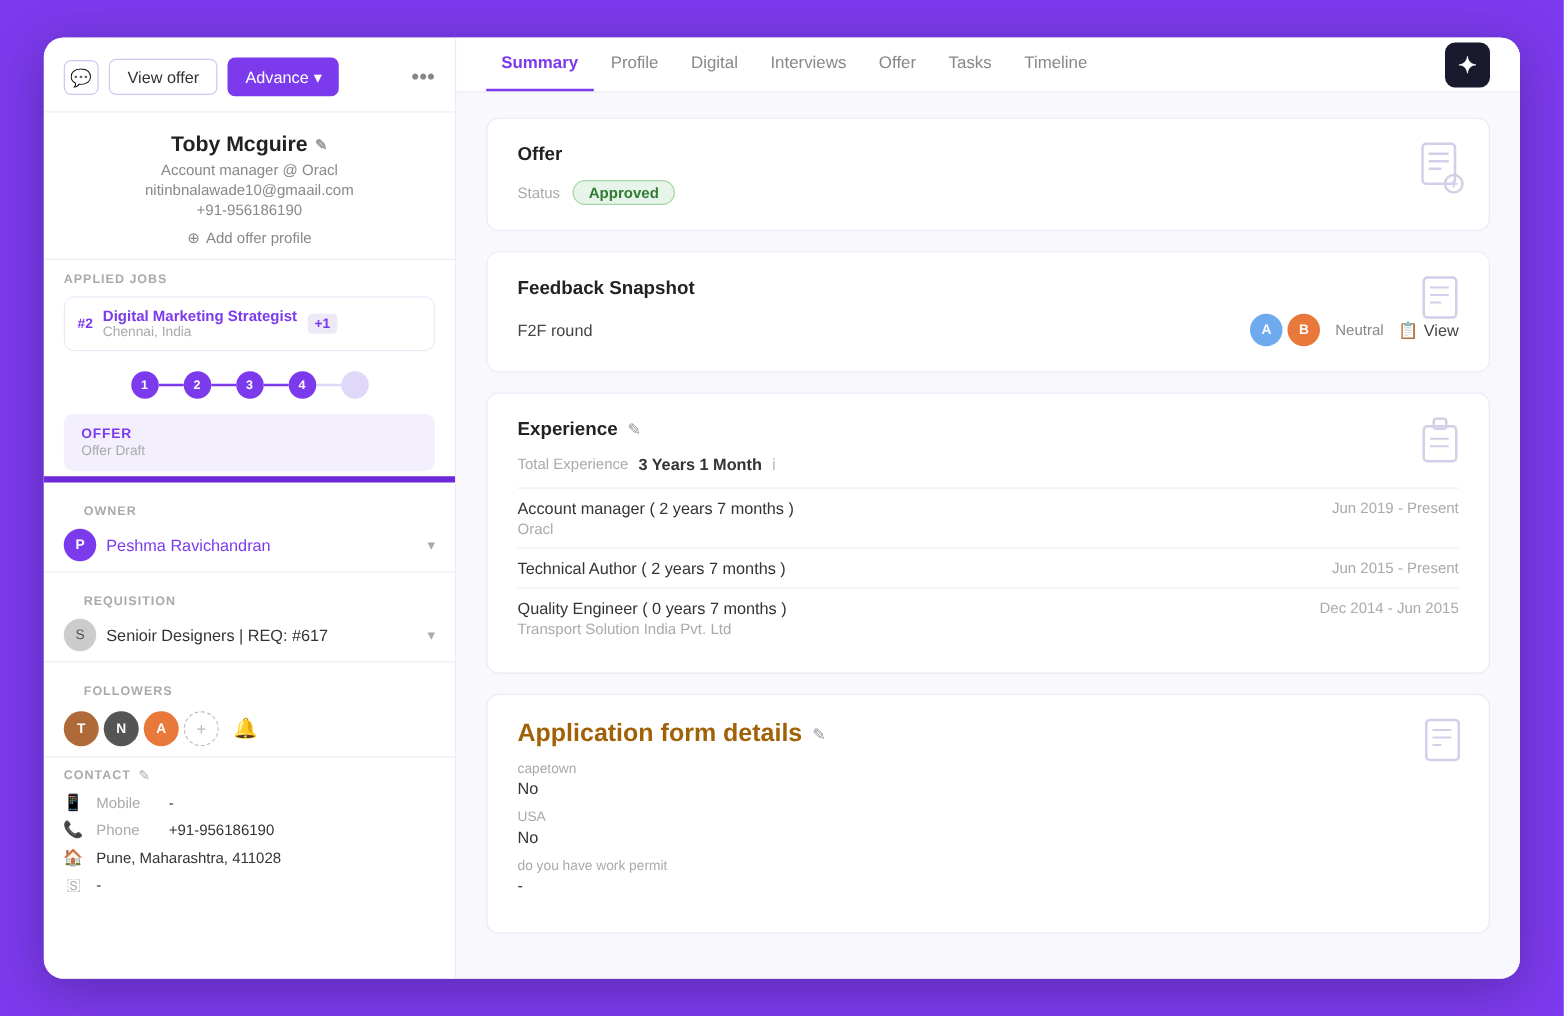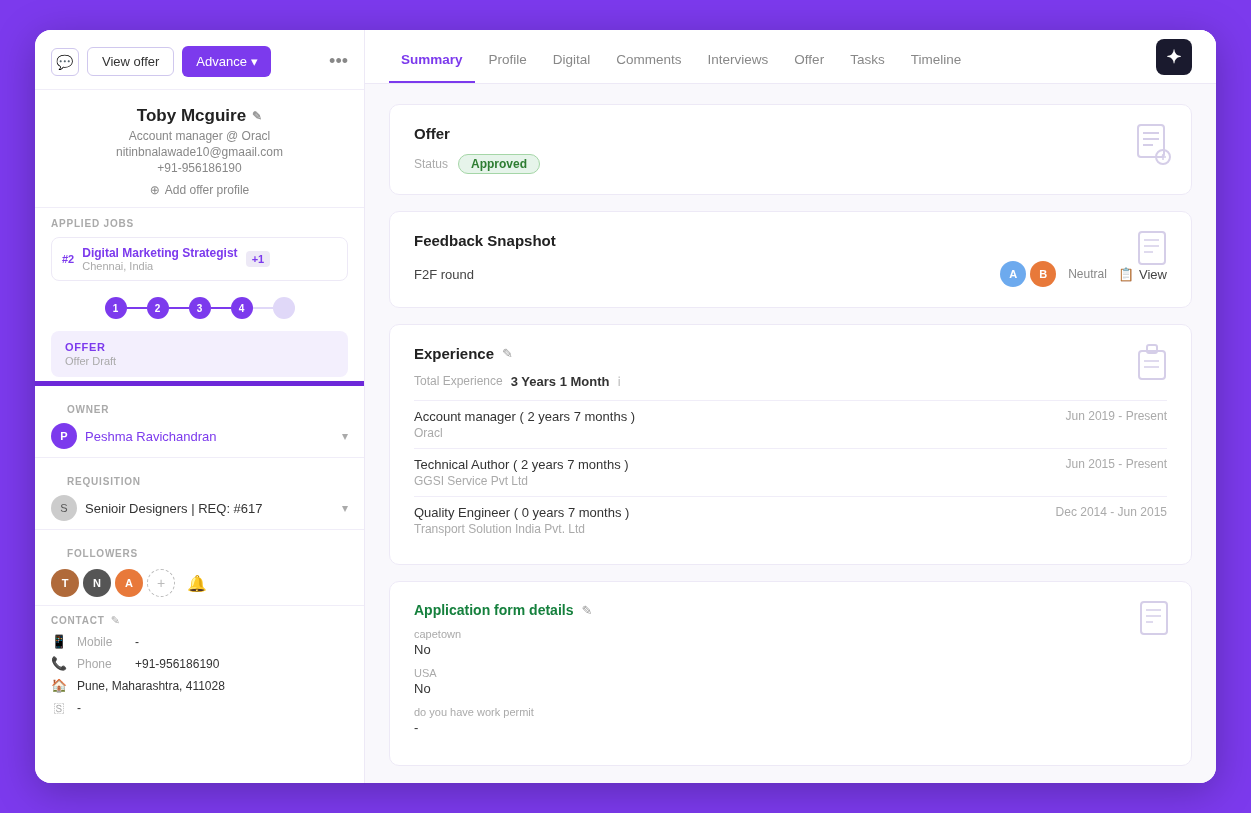--- a/index.html
+++ b/index.html
@@ -364,21 +364,21 @@
     }
     .tabs-header {
       display: flex;
       align-items: center;
       background: #fff;
       border-bottom: 1px solid #ede9f6;
       padding: 0 24px;
       gap: 2px;
     }
     .tab-item {
-      padding: 22px 12px 14px;
+      padding: 12px 12px 14px;
       font-size: 13.5px;
       color: #888;
       cursor: pointer;
       border-bottom: 2px solid transparent;
       font-weight: 500;
     }
     .tab-item.active {
       color: #7c3aed;
       border-bottom: 2.5px solid #7c3aed;
       font-weight: 600;
@@ -543,23 +543,23 @@
       color: #aaa;
       margin-top: 2px;
     }
     .app-form-title-row {
       display: flex;
       align-items: center;
       gap: 8px;
       margin-bottom: 10px;
     }
     .app-form-title {
-      font-size: 14px;
-      font-weight: 700;
-      color: #15803d;
+      font-size: 20px;
+      font-weight: 700;
+      color: #a16207;
     }
     .app-form-edit {
       color: #999;
       font-size: 13px;
     }
     .form-field {
       margin-bottom: 10px;
     }
     .form-field-label {
       font-size: 11px;
@@ -682,21 +682,20 @@
         <span class="contact-value">-</span>
       </div>
     </div>
   </div>
 
   <div class="right-panel">
     <div class="tabs-header">
       <div class="tab-item active">Summary</div>
       <div class="tab-item">Profile</div>
       <div class="tab-item">Digital</div>
-      <div class="tab-item">Comments</div>
       <div class="tab-item">Interviews</div>
       <div class="tab-item">Offer</div>
       <div class="tab-item">Tasks</div>
       <div class="tab-item">Timeline</div>
       <div class="logo-area">
         <div class="logo-shape">✦</div>
       </div>
     </div>
 
     <div class="content-area">
@@ -769,21 +768,20 @@
             <span class="exp-date">Jun 2019 - Present</span>
           </div>
           <div class="exp-company">Oracl</div>
         </div>
 
         <div class="exp-entry">
           <div class="exp-entry-header">
             <span class="exp-job-title">Technical Author ( 2 years 7 months )</span>
             <span class="exp-date">Jun 2015 - Present</span>
           </div>
-          <div class="exp-company">GGSI Service Pvt Ltd</div>
         </div>
 
         <div class="exp-entry">
           <div class="exp-entry-header">
             <span class="exp-job-title">Quality Engineer ( 0 years 7 months )</span>
             <span class="exp-date">Dec 2014 - Jun 2015</span>
           </div>
           <div class="exp-company">Transport Solution India Pvt. Ltd</div>
         </div>
       </div>

